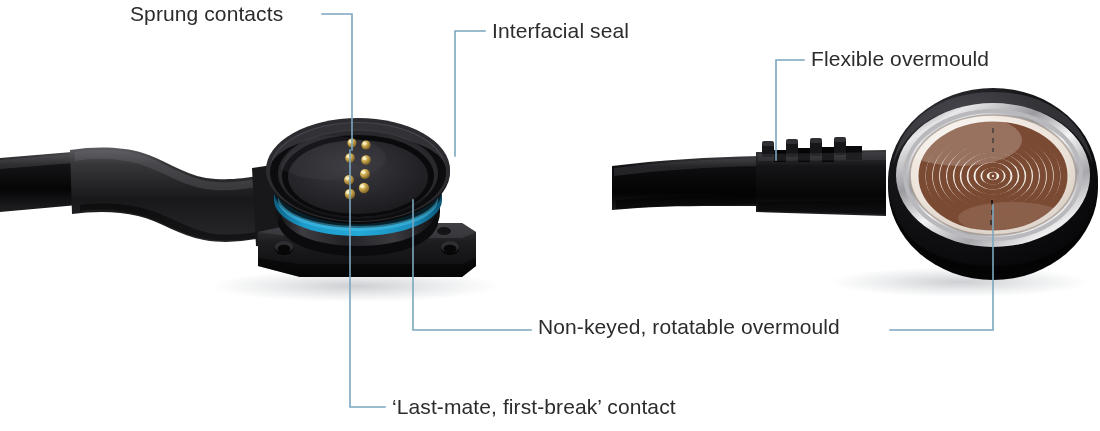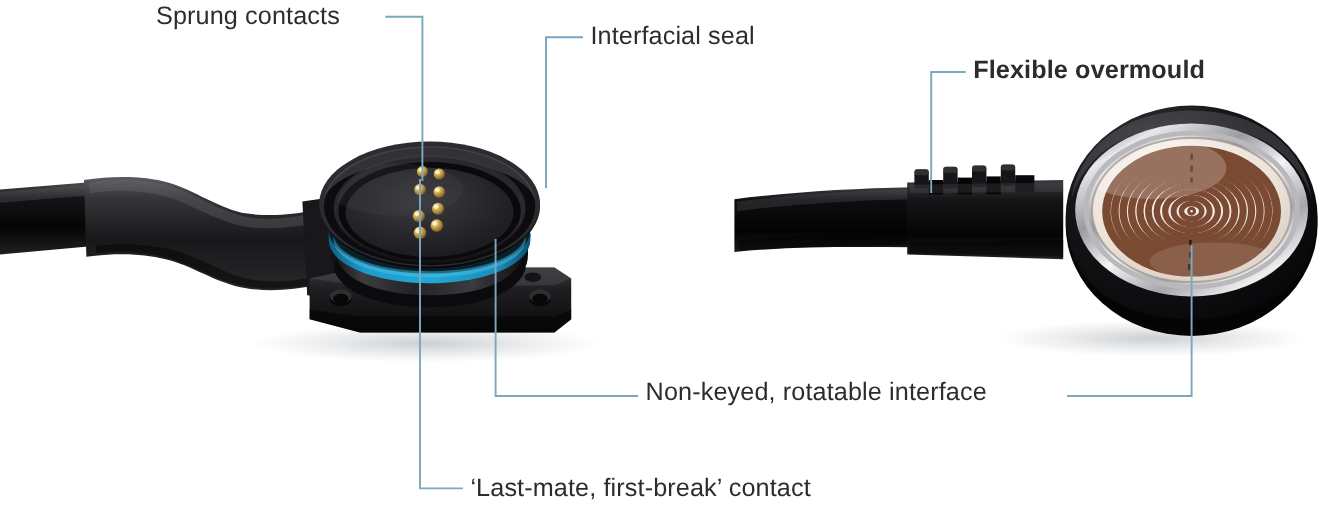--- a/index.html
+++ b/index.html
@@ -309,19 +309,19 @@
       <path d="M413,200 L413,330 L531,330"></path>
       <path d="M993,205 L993,330 L890,330"></path>
       <path d="M350,150 L350,407 L385,407"></path>
     </g>
   </svg>
 
   <div class="callout" style="left:130px; top:3px;">Sprung contacts</div>
 
   <div class="callout" style="left:492px; top:20px;">Interfacial seal</div>
 
-  <div class="callout" style="left:811px; top:48px;font-weight:bold;">Flexible overmould</div>
-
-  <div class="callout" style="left:538px; top:316px;">Non-keyed, rotatable interface</div>
+  <div class="callout" style="left:811px; top:48px;">Flexible overmould</div>
+
+  <div class="callout" style="left:538px; top:316px;">Non-keyed, rotatable overmould</div>
 
   <div class="callout" style="left:392px; top:396px;">‘Last-mate, first-break’ contact</div>
 
 </div>
 
 </body></html>

